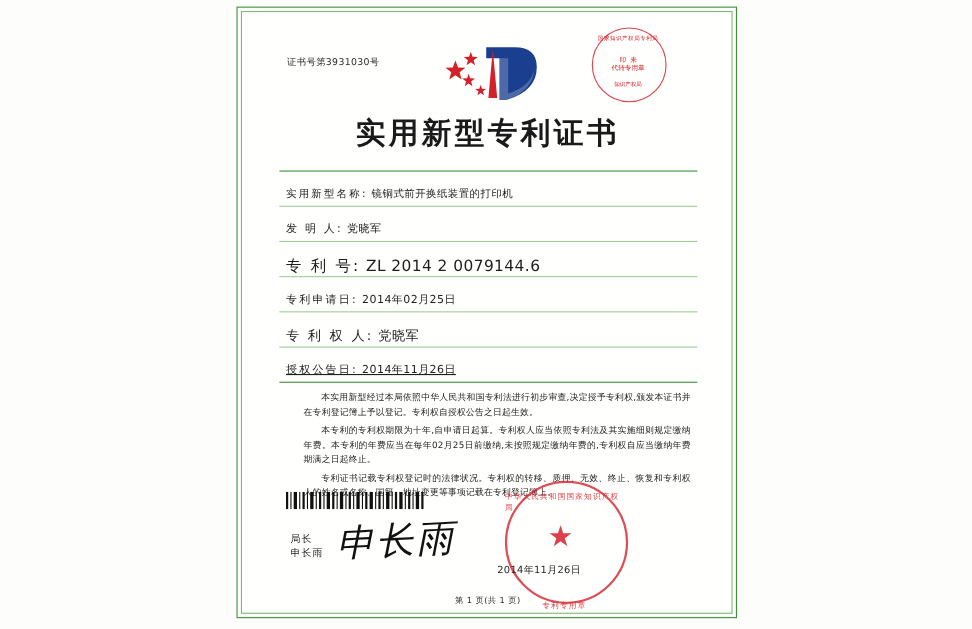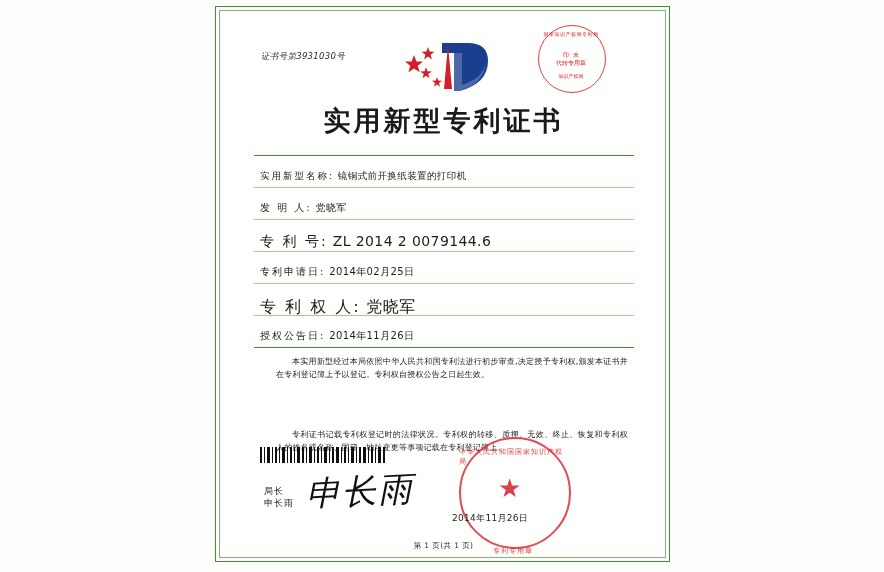--- a/index.html
+++ b/index.html
@@ -49,21 +49,20 @@
   }
   
   .cert-no {
     position: absolute;
     left: 45px;
     top: 44px;
     font-size: 8.5px;
     color: #2a2a2a;
     letter-spacing: 0.3px;
     font-family: "DejaVu Sans", sans-serif;
-    font-style: italic;
   }
   
   .top-seal {
     position: absolute;
     left: 322px;
     top: 18px;
     width: 68px;
     height: 68px;
   }
   .top-seal .ring {
@@ -306,34 +305,37 @@
         <span class="val">ZL 2014 2 0079144.6</span>
       </div>
       <div class="hr-green light" style="top:244px;"></div>
 
       <div class="field" style="top:258px;font-size:10px;">
         <span class="lbl">专利申请日:</span>
         <span class="val">2014年02月25日</span>
       </div>
       <div class="hr-green light" style="top:276px;"></div>
 
-      <div class="field" style="top:290px;font-size:16px;">
+      <div class="field" style="top:290px;font-size:12px;">
         <span class="lbl">专 利 权 人:</span>
         <span class="val">党晓军</span>
       </div>
       <div class="hr-green light" style="top:308px;"></div>
 
-      <div class="field" style="top:322px;font-size:10px;">
+      <div class="field" style="top:322px;font-size:10px;text-decoration:underline;">
         <span class="lbl">授权公告日:</span>
         <span class="val">2014年11月26日</span>
       </div>
       <div class="hr-green" style="top:340px;"></div>
 
       <div class="body-text" style="top:348px;">
         <p>本实用新型经过本局依照中华人民共和国专利法进行初步审查,决定授予专利权,颁发本证书并在专利登记簿上予以登记。专利权自授权公告之日起生效。</p>
+      </div>
+      <div class="body-text" style="top:378px;">
+        <p>本专利的专利权期限为十年,自申请日起算。专利权人应当依照专利法及其实施细则规定缴纳年费。本专利的年费应当在每年02月25日前缴纳,未按照规定缴纳年费的,专利权自应当缴纳年费期满之日起终止。</p>
       </div>
       <div class="body-text" style="top:421px;">
         <p>专利证书记载专利权登记时的法律状况。专利权的转移、质押、无效、终止、恢复和专利权人的姓名或名称、国籍、地址变更等事项记载在专利登记簿上。</p>
       </div>
 
       <div class="barcode">
         <svg width="128" height="16" viewBox="0 0 128 16">
           <rect x="0" y="0" width="2" height="16" fill="#111"></rect>
           <rect x="4" y="0" width="1" height="16" fill="#111"></rect>
           <rect x="7" y="0" width="3" height="16" fill="#111"></rect>

